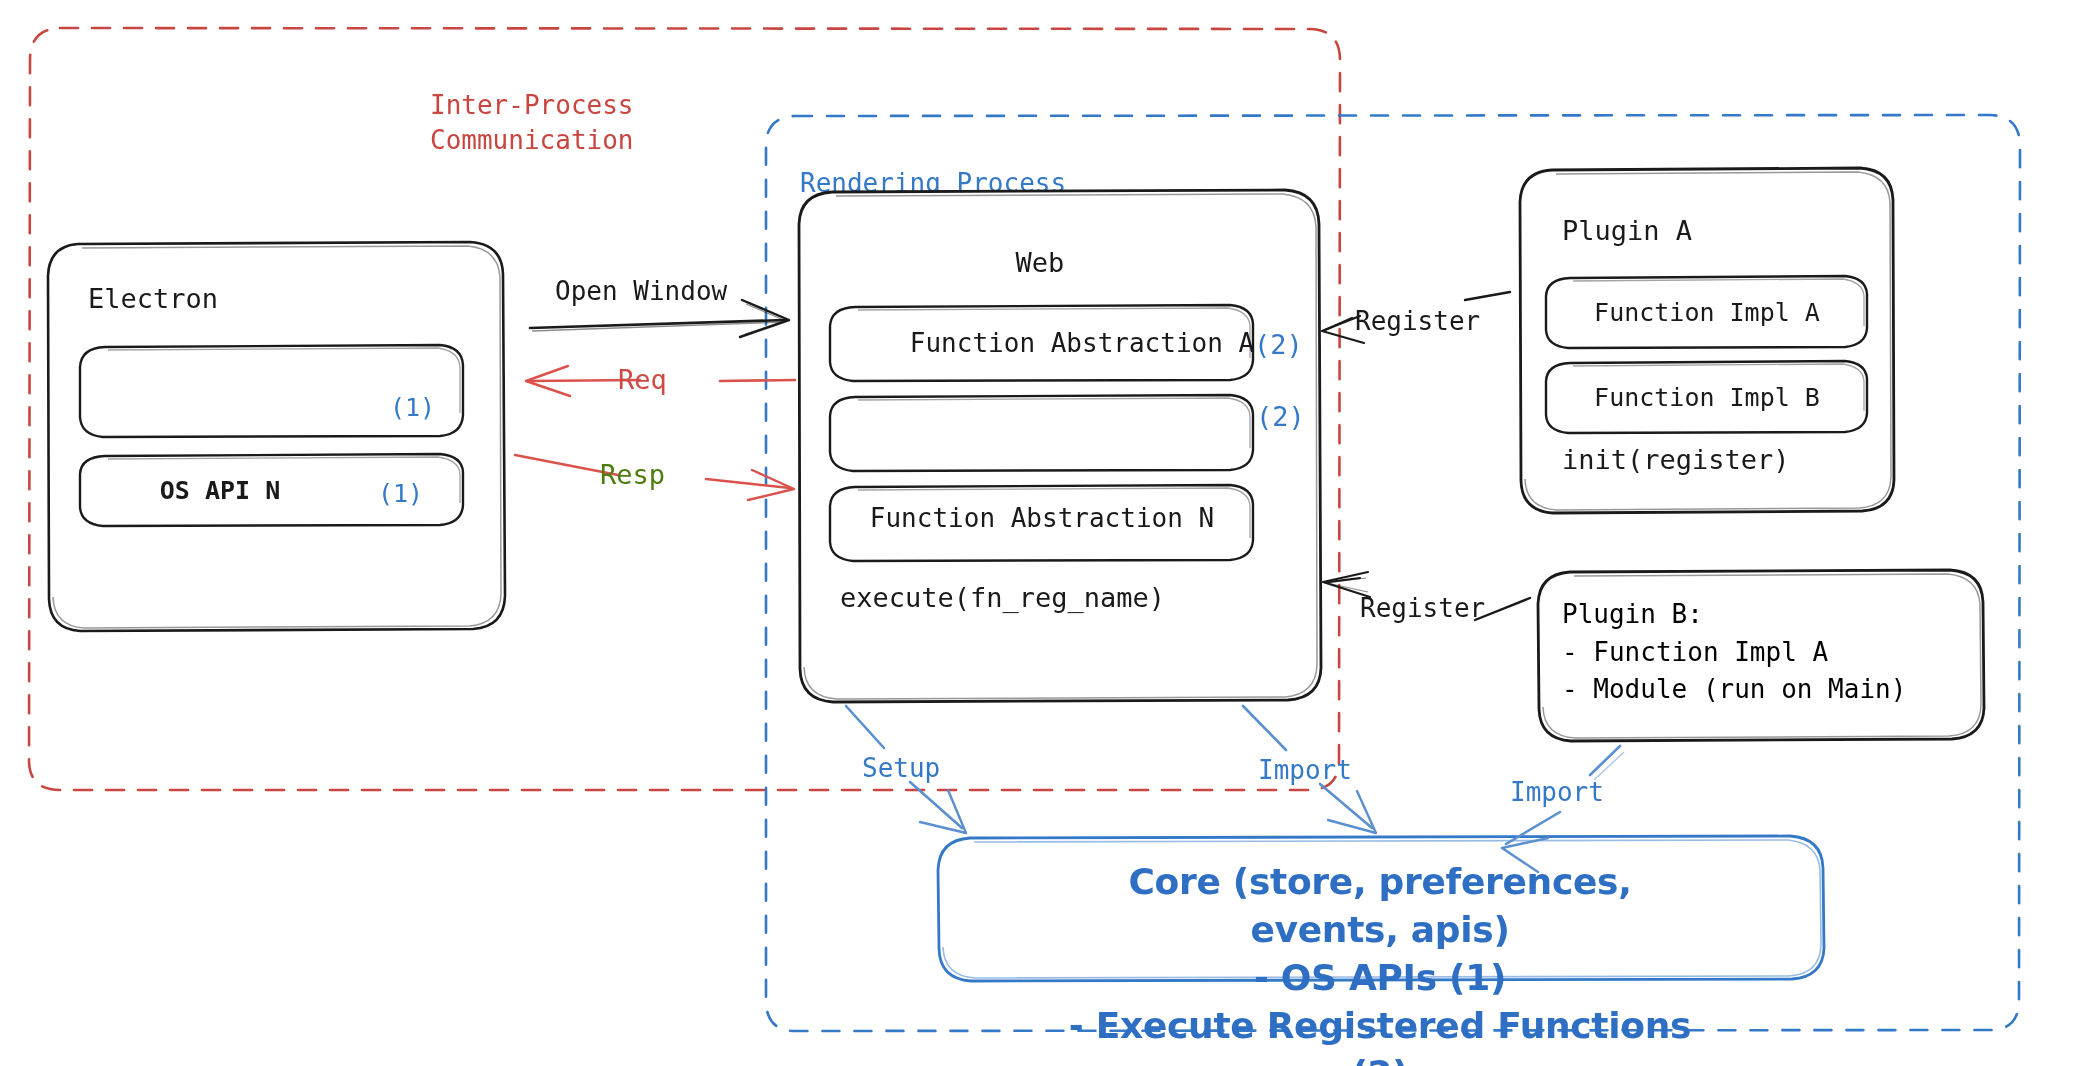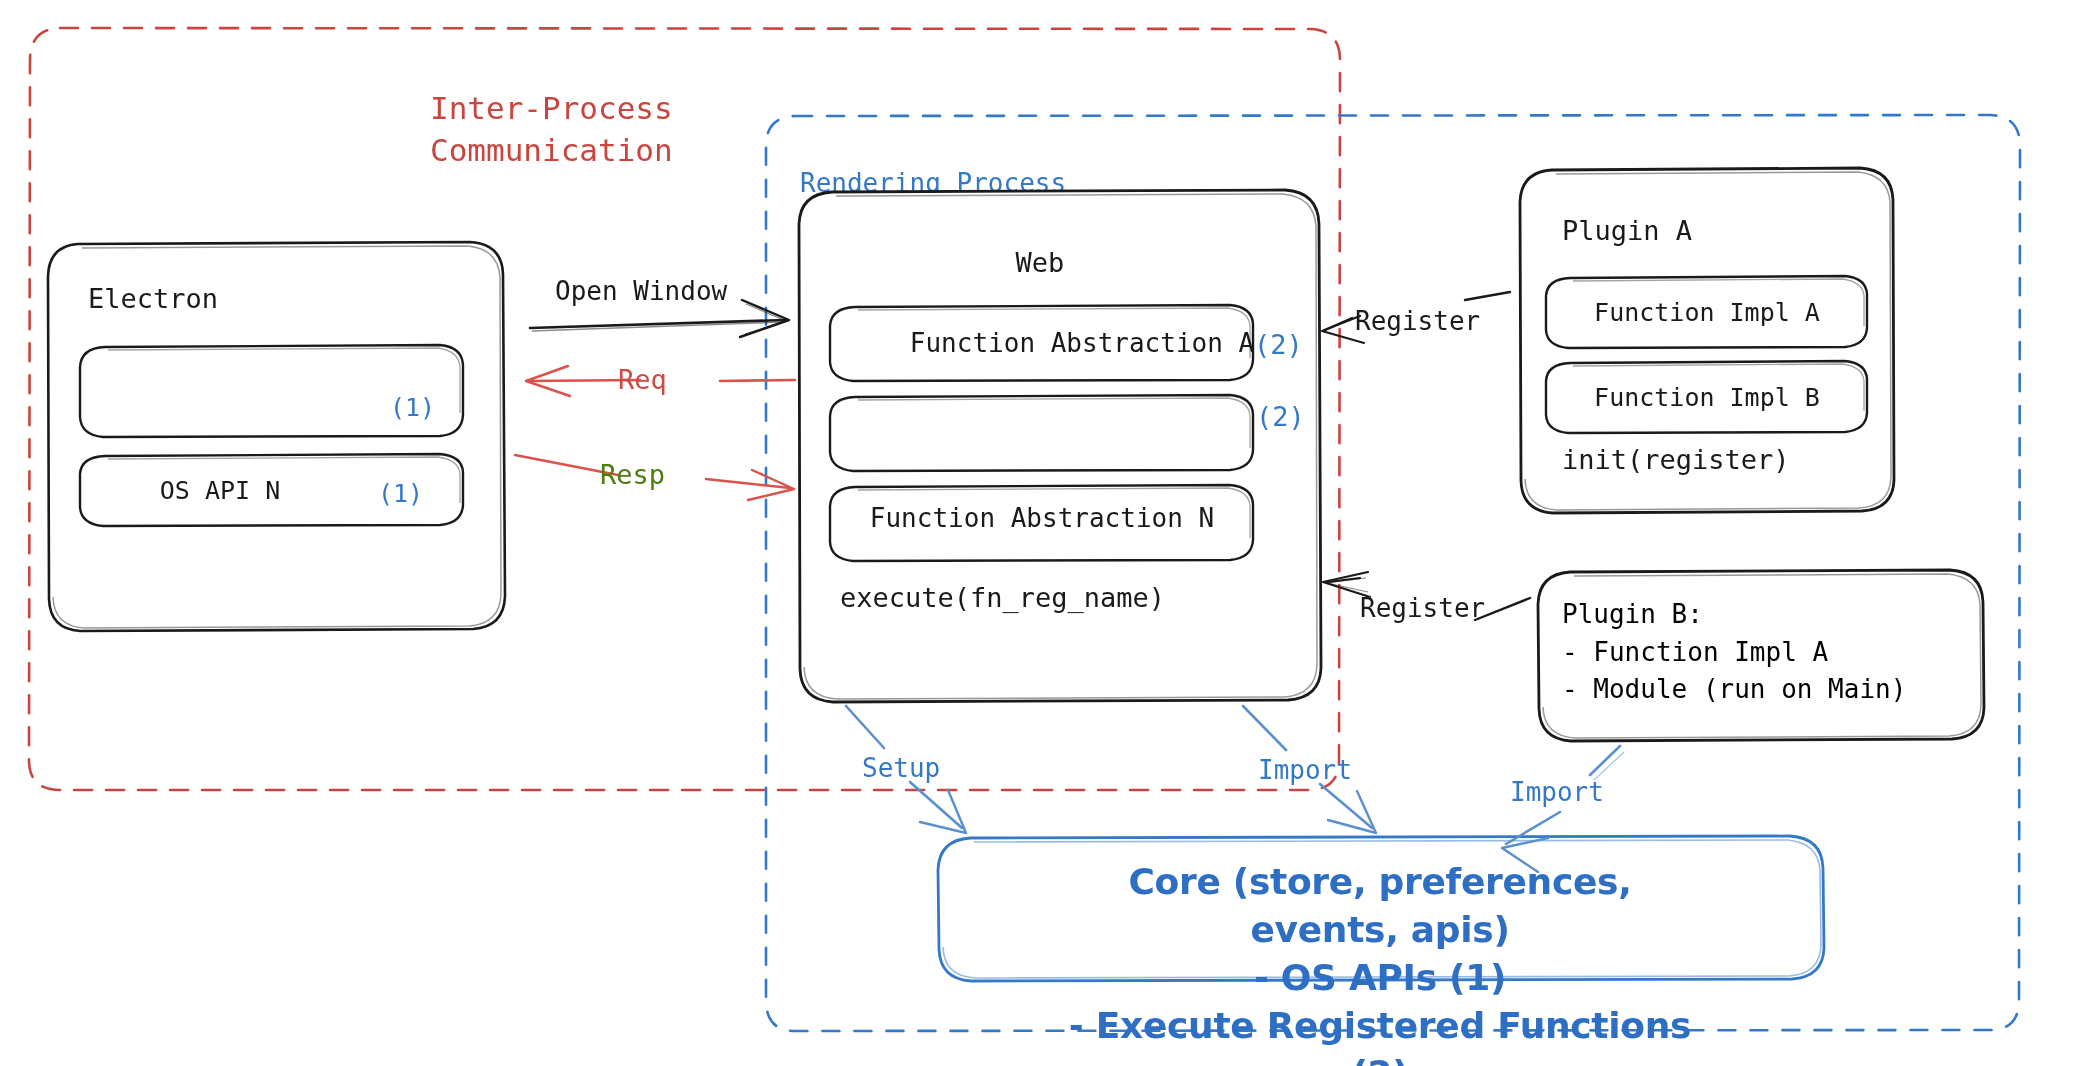--- a/index.html
+++ b/index.html
@@ -68,21 +68,21 @@
 
   <svg class="layer">
 
     <path d="M 60,28 L 1310,29 Q 1340,30 1340,60 L 1339,760 Q 1339,789 1310,790
              L 60,790 Q 29,790 29,760 L 30,60 Q 30,29 60,28 Z" fill="none" stroke="#C9453F" stroke-width="2.6" stroke-dasharray="18 14" stroke-linecap="round"></path>
 
     <path d="M 795,116 L 1990,115 Q 2020,116 2020,146 L 2019,1000 Q 2019,1030 1990,1030
              L 795,1031 Q 766,1031 766,1000 L 766,146 Q 766,117 795,116 Z" fill="none" stroke="#3478C8" stroke-width="2.6" stroke-dasharray="17 15" stroke-linecap="round"></path>
   </svg>
 
-  <div class="lbl" style="left:430px; top:88px; font-size:31px; color:#C9453F; line-height:1.35;">Inter-Process
+  <div class="lbl" style="left:430px; top:88px; font-size:26px; color:#C9453F; line-height:1.35;">Inter-Process
 Communication</div>
 
   <div class="lbl" style="left:800px; top:147px; font-size:26px; color:#3478C8;margin-top:20px;">Rendering Process</div>
 
   <svg class="layer">
 
     <g>
       <path d="M 78,244 L 470,242 Q 502,244 503,274 L 505,596 Q 504,627 473,629 L 80,631 Q 50,629 49,599 L 48,276 Q 49,246 78,244 Z" fill="#fff" stroke="#1a1a1a" stroke-width="2.6" stroke-linejoin="round"></path>
       <path d="M 82,248 L 468,246 Q 498,249 500,277 L 501,594 Q 500,623 470,626 L 84,628 Q 54,626 53,597" fill="none" stroke="#1a1a1a" stroke-width="1.5" opacity="0.45"></path>
     </g>
@@ -140,21 +140,21 @@
     <g>
       <path d="M 970,838 L 1790,836 Q 1822,838 1823,868 L 1824,948 Q 1823,977 1792,979 L 971,981 Q 940,979 939,949 L 938,870 Q 939,840 970,838 Z" fill="#fff" stroke="#3478C8" stroke-width="2.8" stroke-linejoin="round"></path>
       <path d="M 974,842 L 1788,840 Q 1818,843 1820,870 L 1821,945 Q 1820,974 1789,976 L 975,978 Q 944,976 943,947" fill="none" stroke="#3478C8" stroke-width="1.6" opacity="0.5"></path>
     </g>
   </svg>
 
   <div class="ttl" style="left:88px; top:283px; font-size:27px;">Electron</div>
 
   <div class="lbl" style="left:390px; top:392px; font-size:25px; color:#3478C8;">(1)</div>
 
-  <div class="boxtext" style="left:90px; top:456px; width:260px; height:70px; font-size:25px;">OS API N</div>
+  <div class="boxtext" style="left:90px; top:456px; width:260px; height:70px; font-size:25px;font-weight:bold;">OS API N</div>
   <div class="lbl" style="left:378px; top:478px; font-size:25px; color:#3478C8;">(1)</div>
 
   <div class="boxtext" style="left:830px; top:245px; width:420px; height:36px; font-size:27px;">Web</div>
 
   <div class="boxtext" style="left:832px; top:307px; width:500px; height:74px; font-size:26px;">Function Abstraction A</div>
   <div class="lbl" style="left:1254px; top:328px; font-size:27px; color:#3478C8;">(2)</div>
 
   <div class="lbl" style="left:1256px; top:400px; font-size:27px; color:#3478C8;">(2)</div>
 
   <div class="boxtext" style="left:832px; top:487px; width:420px; height:64px; font-size:26px;">Function Abstraction N</div>

